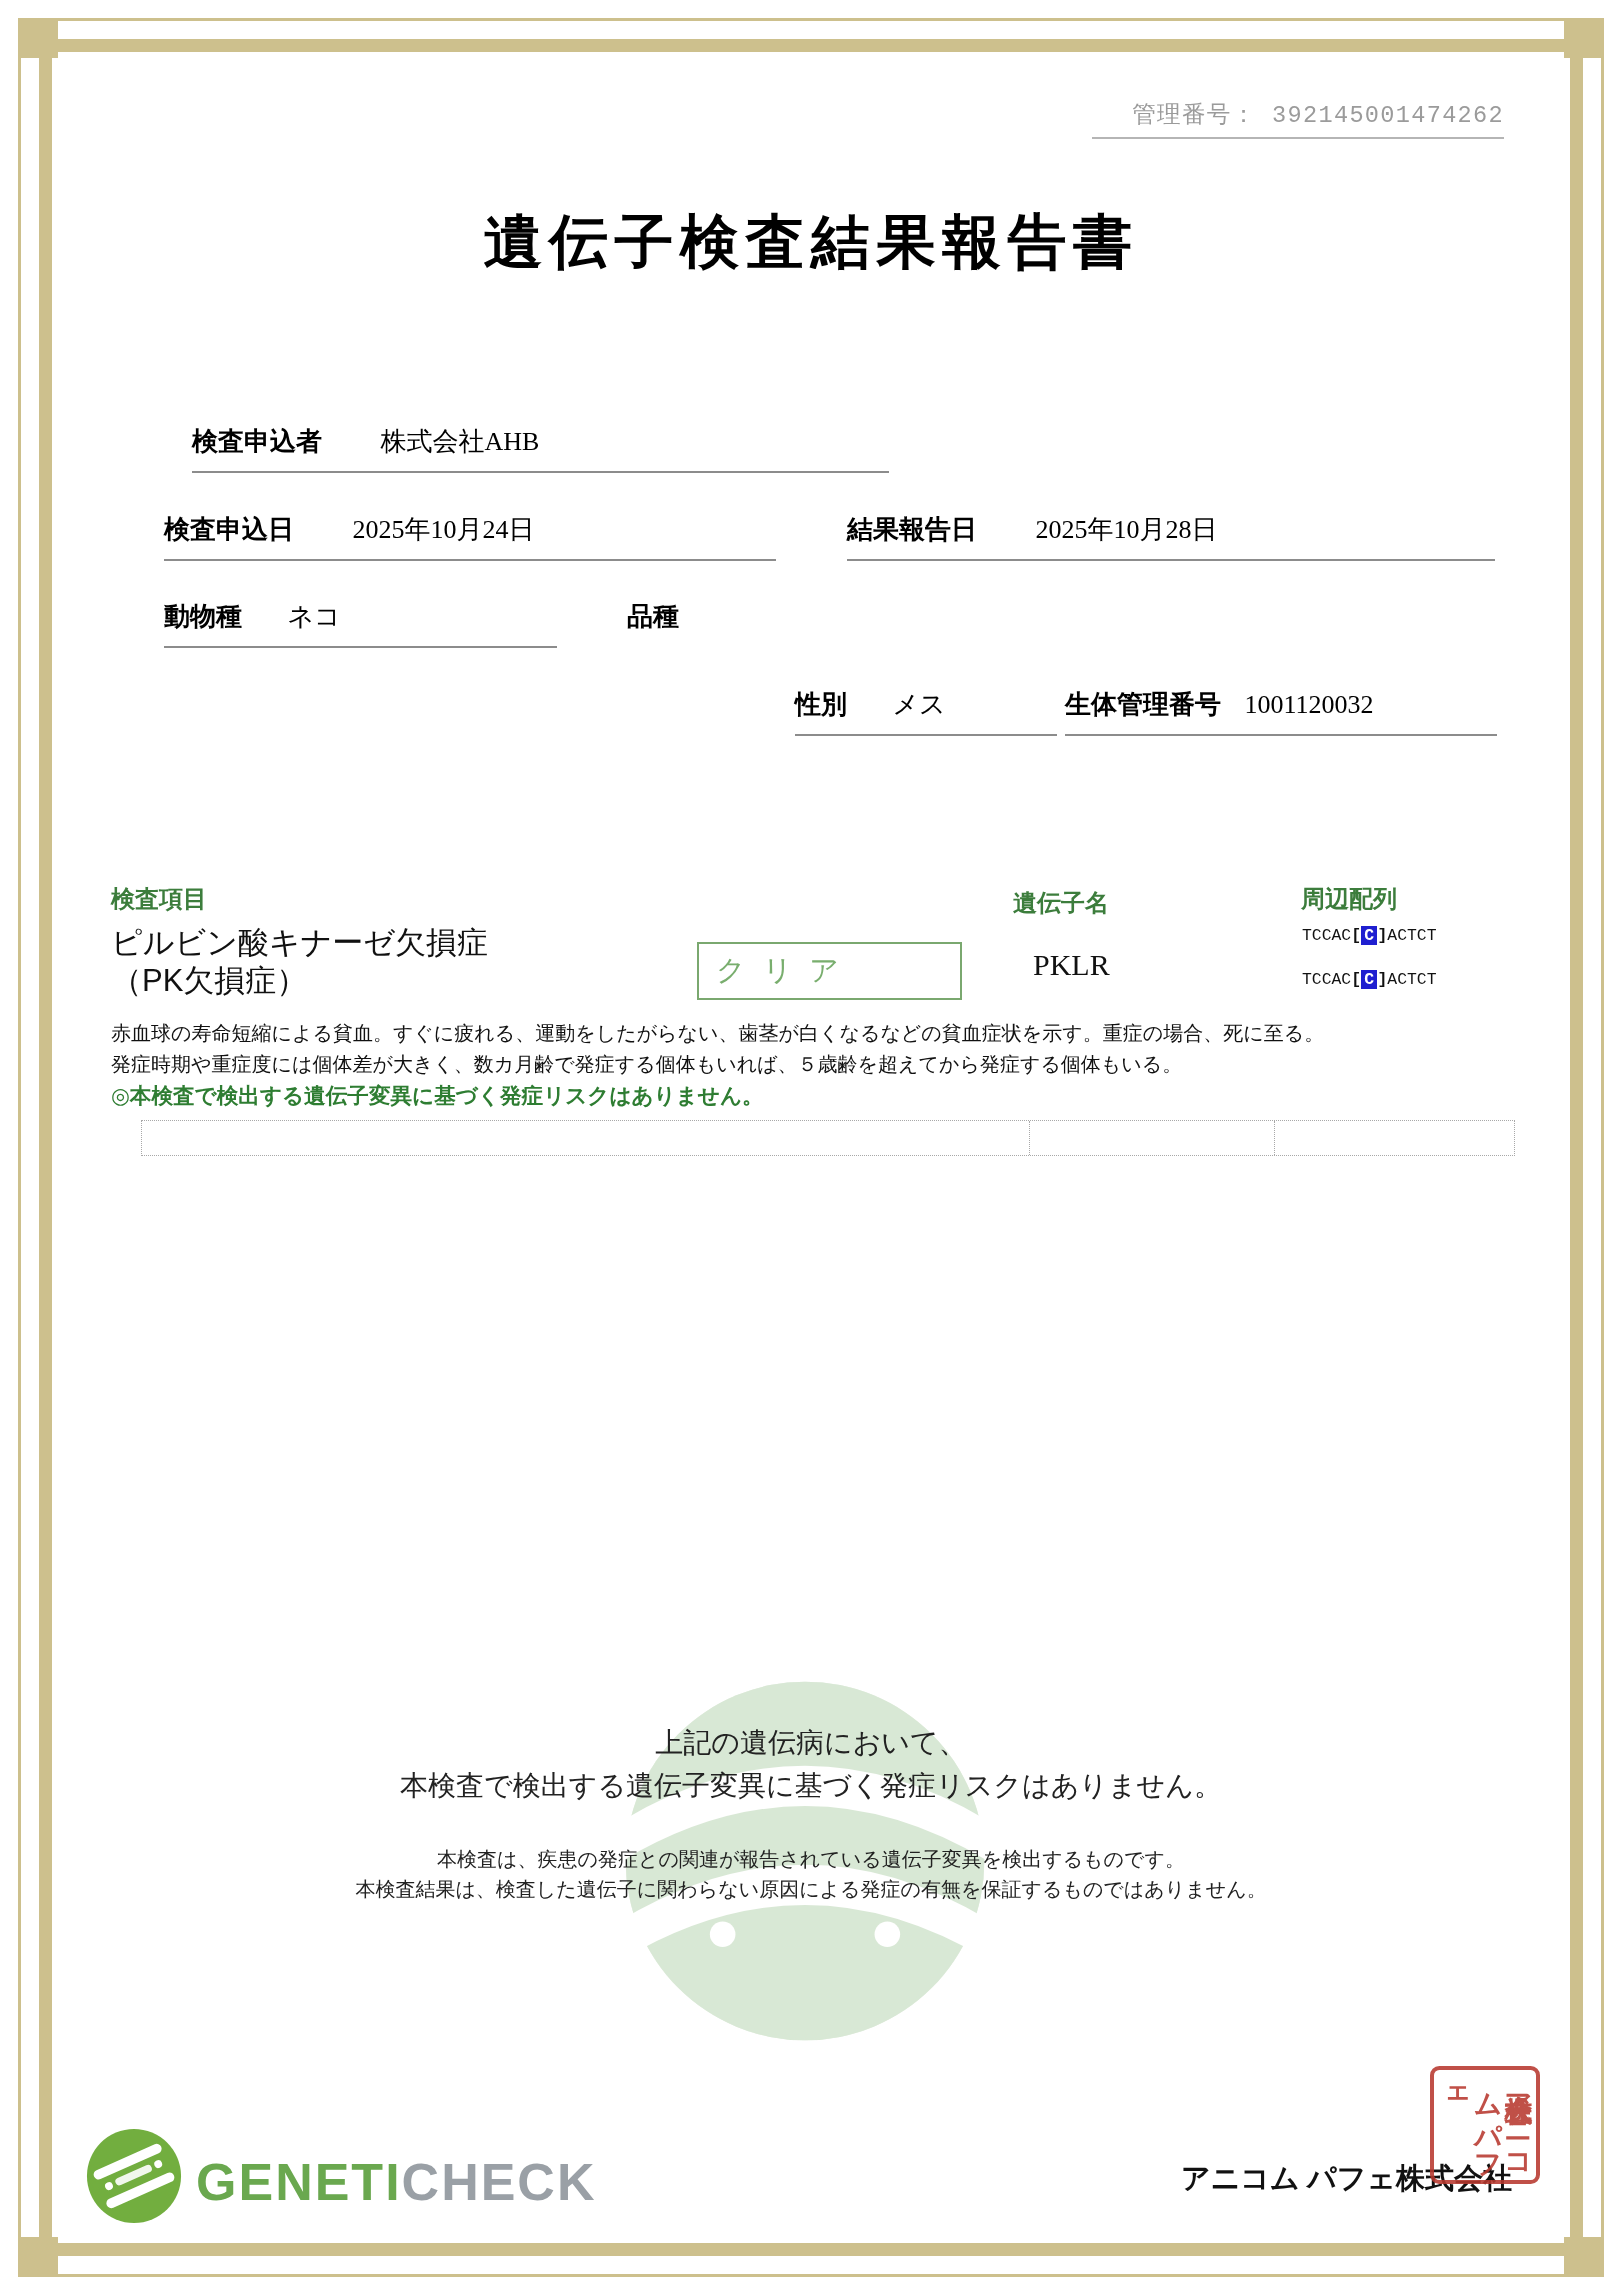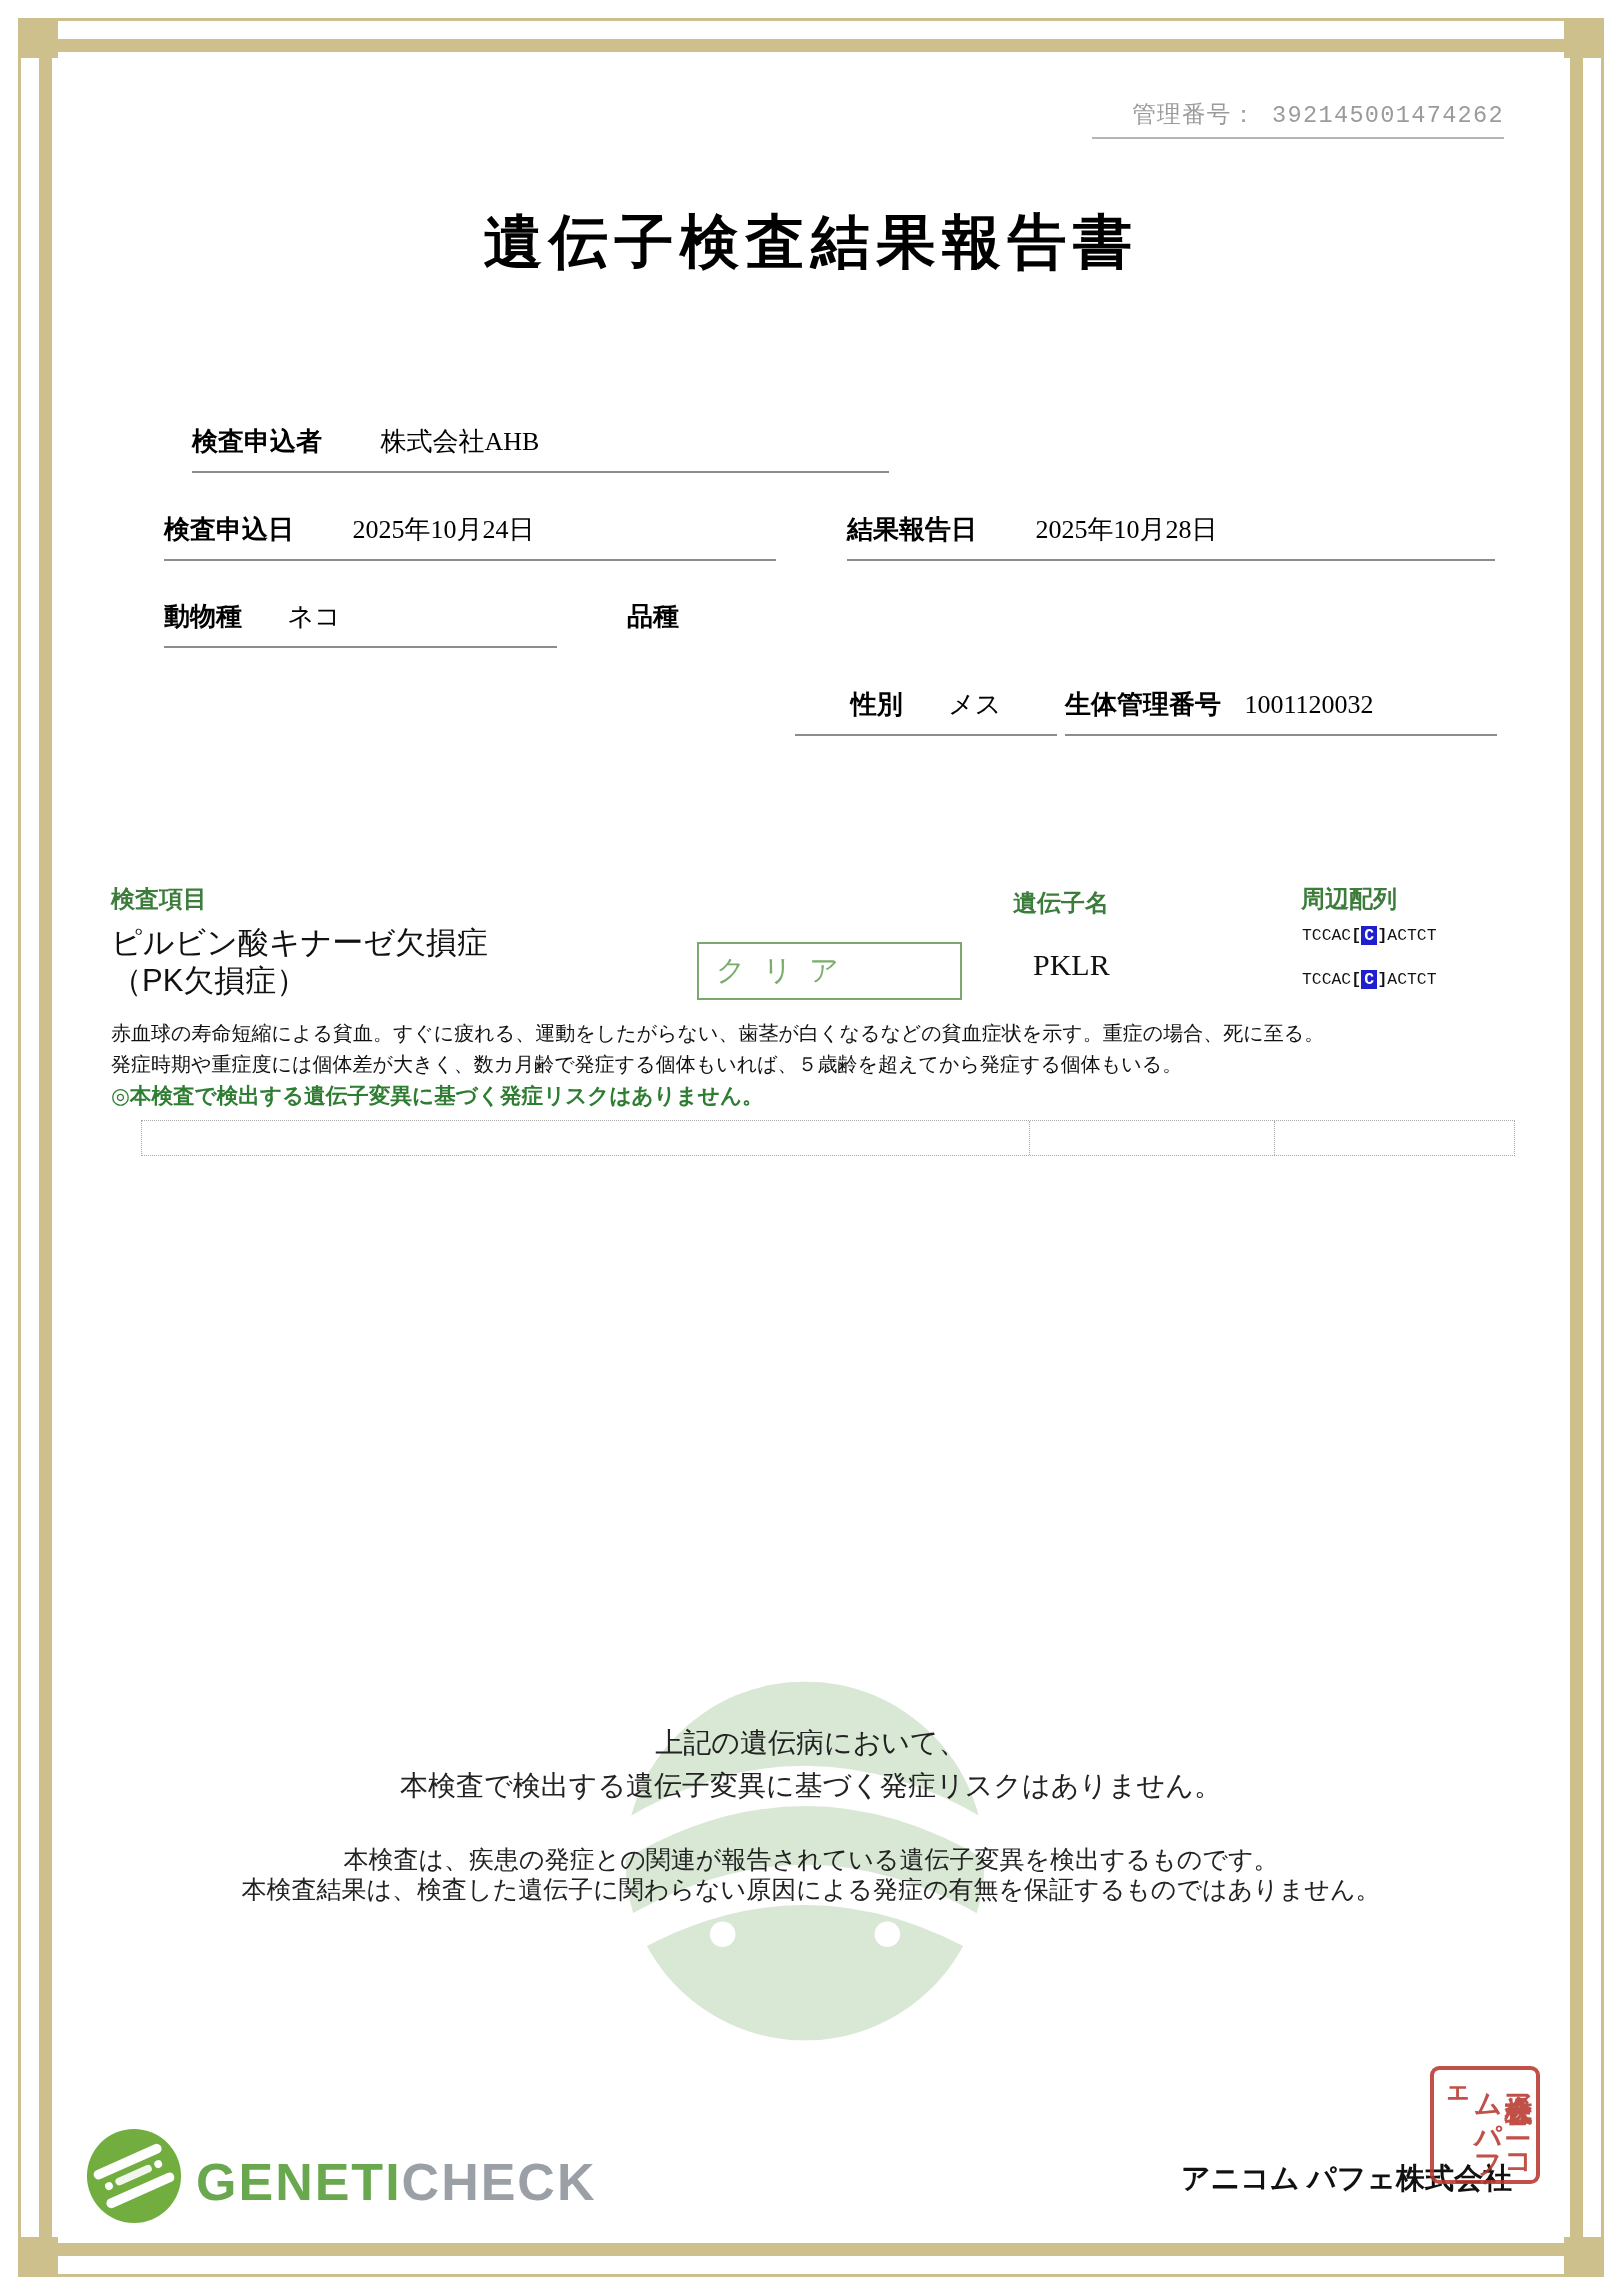--- a/index.html
+++ b/index.html
@@ -53,21 +53,21 @@
                 border:1.3px dotted #a8a8a8; }
   .dotted-div { position:absolute; top:0; height:100%; border-left:1.3px dotted #a8a8a8; }
 
   
   .watermark { position:absolute; left:622px; top:1678px; width:366px; height:366px; opacity:0.45; z-index:0; }
 
   
   .summary { position:absolute; left:0; top:1721px; width:100%; text-align:center; z-index:1;
              font-family:"Liberation Sans","DejaVu Sans",sans-serif; color:#222; }
   .summary .big { font-size:28px; line-height:43px; }
-  .summary .small { font-size:25px; line-height:30px; }
+  .summary .small { font-size:20px; line-height:30px; }
   .summary .gap { height:37px; }
 
   
   .logo-mark { position:absolute; left:85px; top:2127px; width:98px; height:98px; }
   .logo-text { position:absolute; left:196px; top:2152px; font-family:"Liberation Sans","DejaVu Sans",sans-serif;
                font-size:52px; font-weight:600; letter-spacing:2px; }
   .logo-text .green { color:#6aa84f; }
   .logo-text .gray { color:#9aa0a6; }
   .company-name { position:absolute; left:1181px; top:2159px; font-size:29px; font-weight:700; color:#111; z-index:1; }
   .seal { position:absolute; left:1430px; top:2066px; width:110px; height:118px;
@@ -107,21 +107,21 @@
     <span class="flabel">結果報告日</span>
     <span class="fvalue">2025年10月28日</span>
   </div>
 
   <div class="field" style="left:164px; top:599px; width:393px;">
     <span class="flabel">動物種</span>
     <span class="fvalue" style="margin-left:39px;">ネコ</span>
   </div>
   <span class="flabel-free" style="left:627px; top:599px;">品種</span>
 
-  <div class="field" style="left:795px; top:687px; width:262px;text-align:center;">
+  <div class="field" style="left:795px; top:687px; width:262px;">
     <span class="flabel">性別</span>
     <span class="fvalue" style="margin-left:39px;">メス</span>
   </div>
   <div class="field" style="left:1065px; top:687px; width:432px;">
     <span class="flabel">生体管理番号</span>
     <span class="fvalue" style="margin-left:17px;">1001120032</span>
   </div>
 
   <div class="col-header" style="left:111px; top:883px;">検査項目</div>
   <div class="col-header" style="left:1013px; top:887px;">遺伝子名</div>

